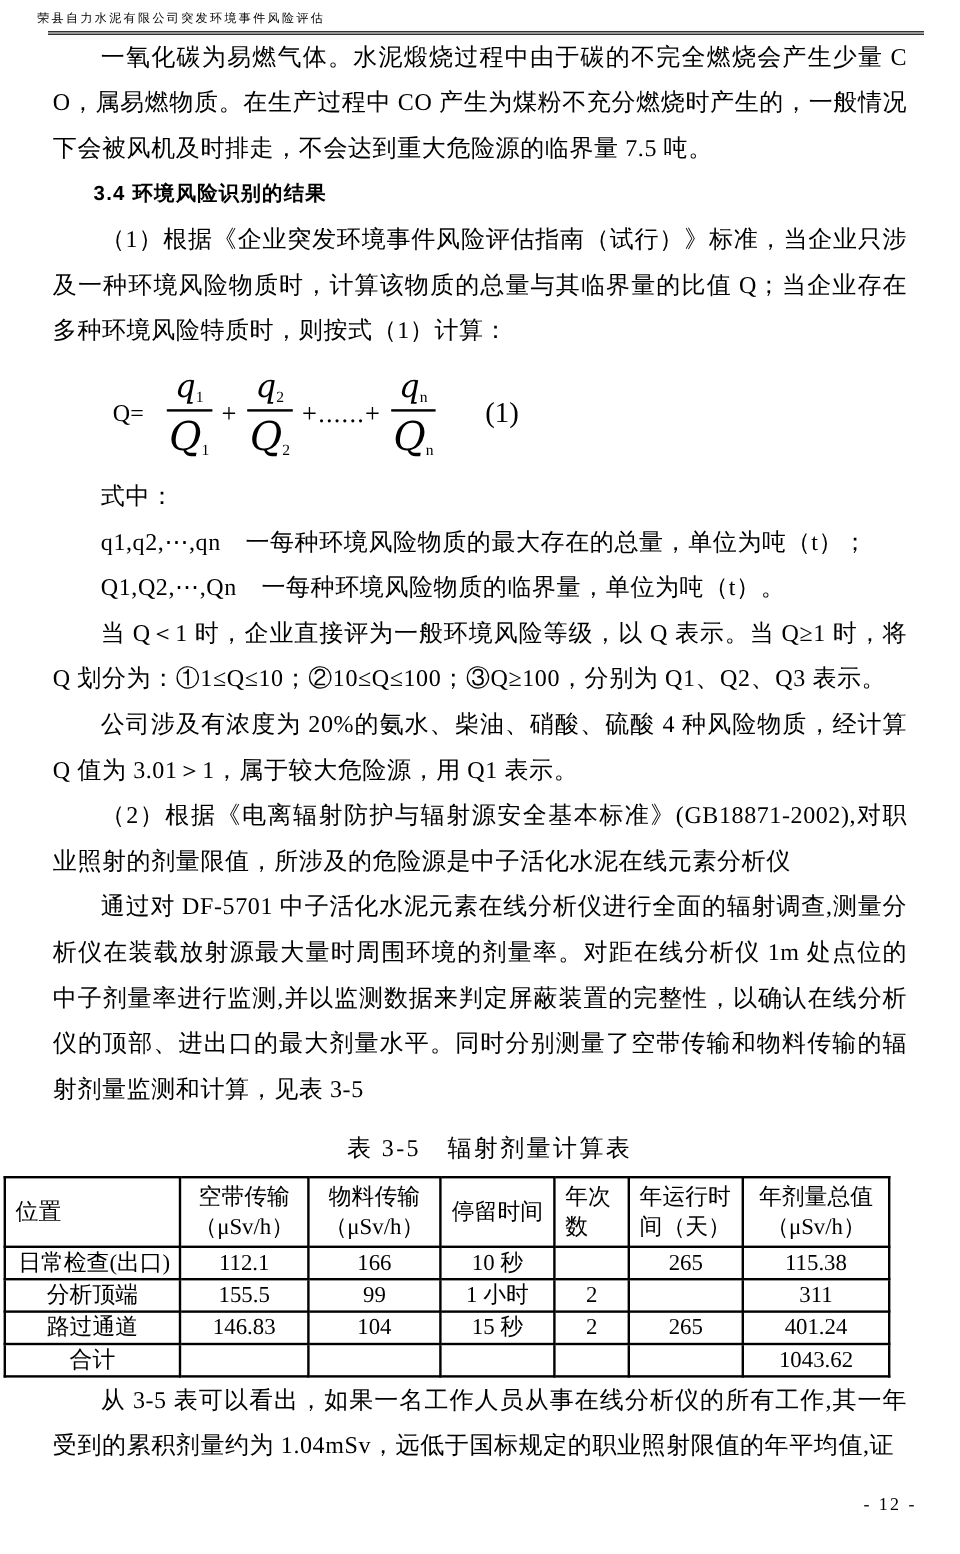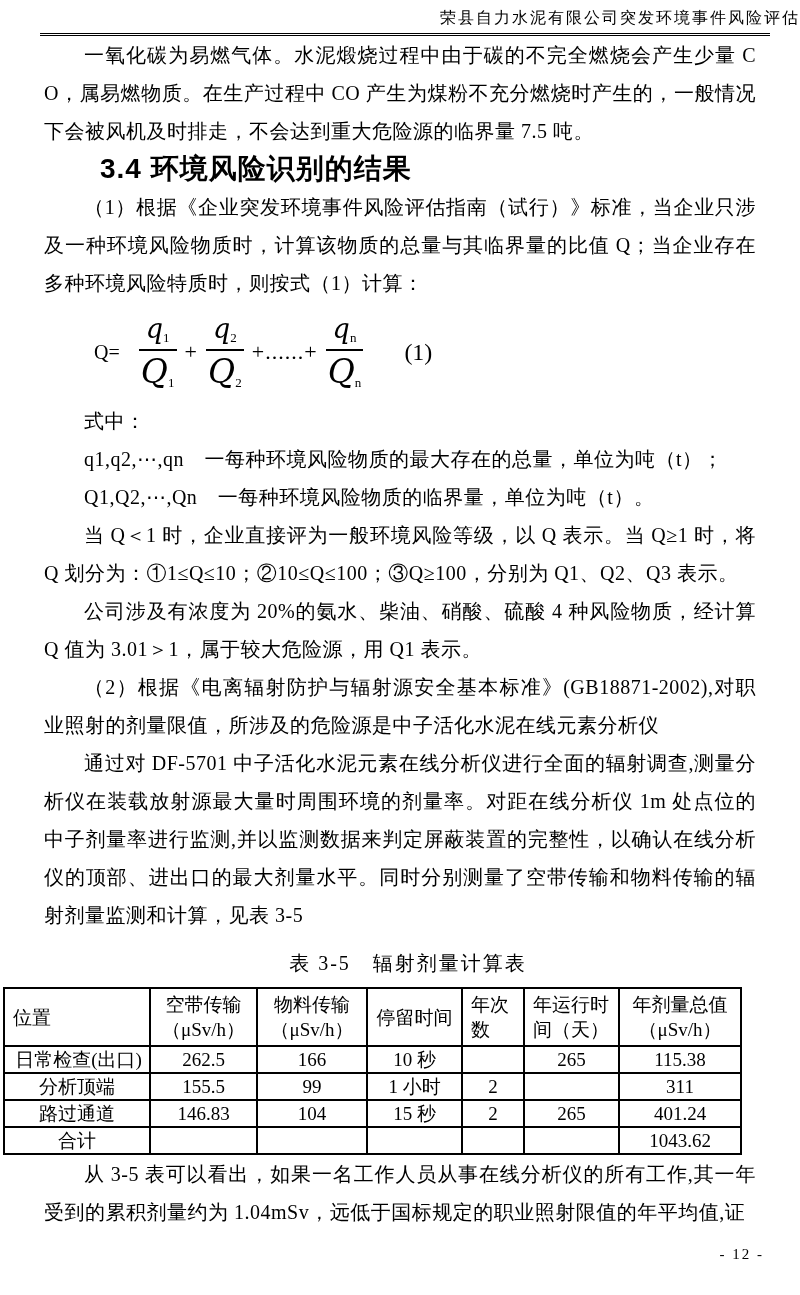--- a/index.html
+++ b/index.html
@@ -3,34 +3,34 @@
 <meta charset="utf-8">
 <style>
   html,body{margin:0;padding:0;background:#e8e8e8;}
   .page{
     width:800px;height:1295px;margin:0 auto;background:#ffffff;color:#000;
     position:relative;overflow:hidden;
     font-family:"Liberation Serif","DejaVu Serif",serif;
   }
   
   .header-title{
-    text-align:right;font-size:16px;padding-top:8px;letter-spacing:2px;
+    text-align:left;font-size:10px;padding-top:8px;letter-spacing:2px;padding-left:31px;
   }
   .header-rule{
     margin:4px 30px 0 40px;border-bottom:3px double #000;height:0;
   }
   
   .content{margin:0 44px;}
   p.body{
     margin:0;font-size:20px;line-height:38px;text-align:justify;
     letter-spacing:0.5px;word-break:break-all;
   }
   .indent{text-indent:2em;}
   .heading{
-    margin:0;font-size:28px;line-height:38px;font-weight:bold;text-indent:2em;
+    margin:0;font-size:17px;line-height:38px;font-weight:bold;text-indent:2em;
     font-family:"Liberation Sans","DejaVu Sans",sans-serif;letter-spacing:1px;
   }
   
   .formula{
     display:flex;align-items:center;height:100px;margin:0 0 0 50px;
   }
   .f-lhs{font-size:20px;margin-right:16px;}
   .frac{display:inline-block;text-align:center;margin:0 3px;vertical-align:middle;}
   .frac .num{display:block;border-bottom:2px solid #000;padding:0 7px 2px 7px;}
   .frac .den{display:block;padding-top:1px;}
@@ -129,21 +129,21 @@
         <th>停留时间</th>
         <th class="al">年次
 数</th>
         <th class="al">年运行时
 间（天）</th>
         <th>年剂量总值
 （μSv/h）</th>
       </tr>
       <tr>
         <td class="al">日常检查(出口)</td>
-        <td>262.5</td>
+        <td>112.1</td>
         <td>166</td>
         <td>10 秒</td>
         <td></td>
         <td>265</td>
         <td>115.38</td>
       </tr>
       <tr>
         <td>分析顶端</td>
         <td>155.5</td>
         <td>99</td>

